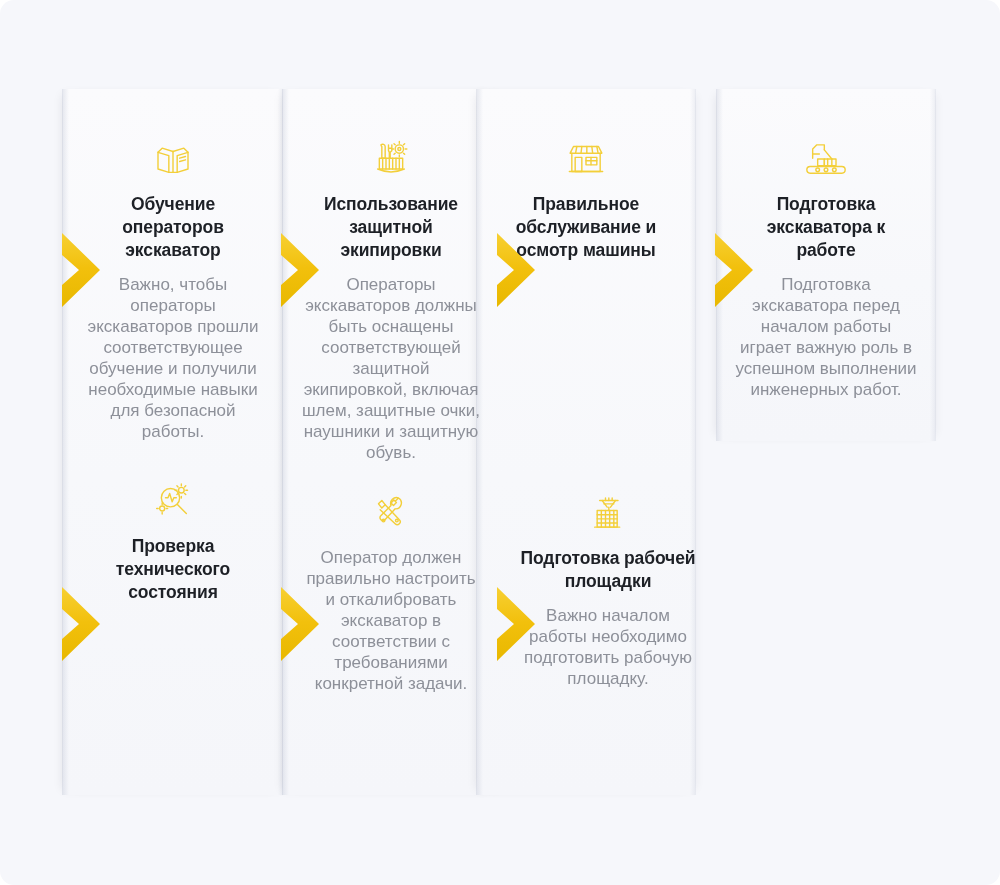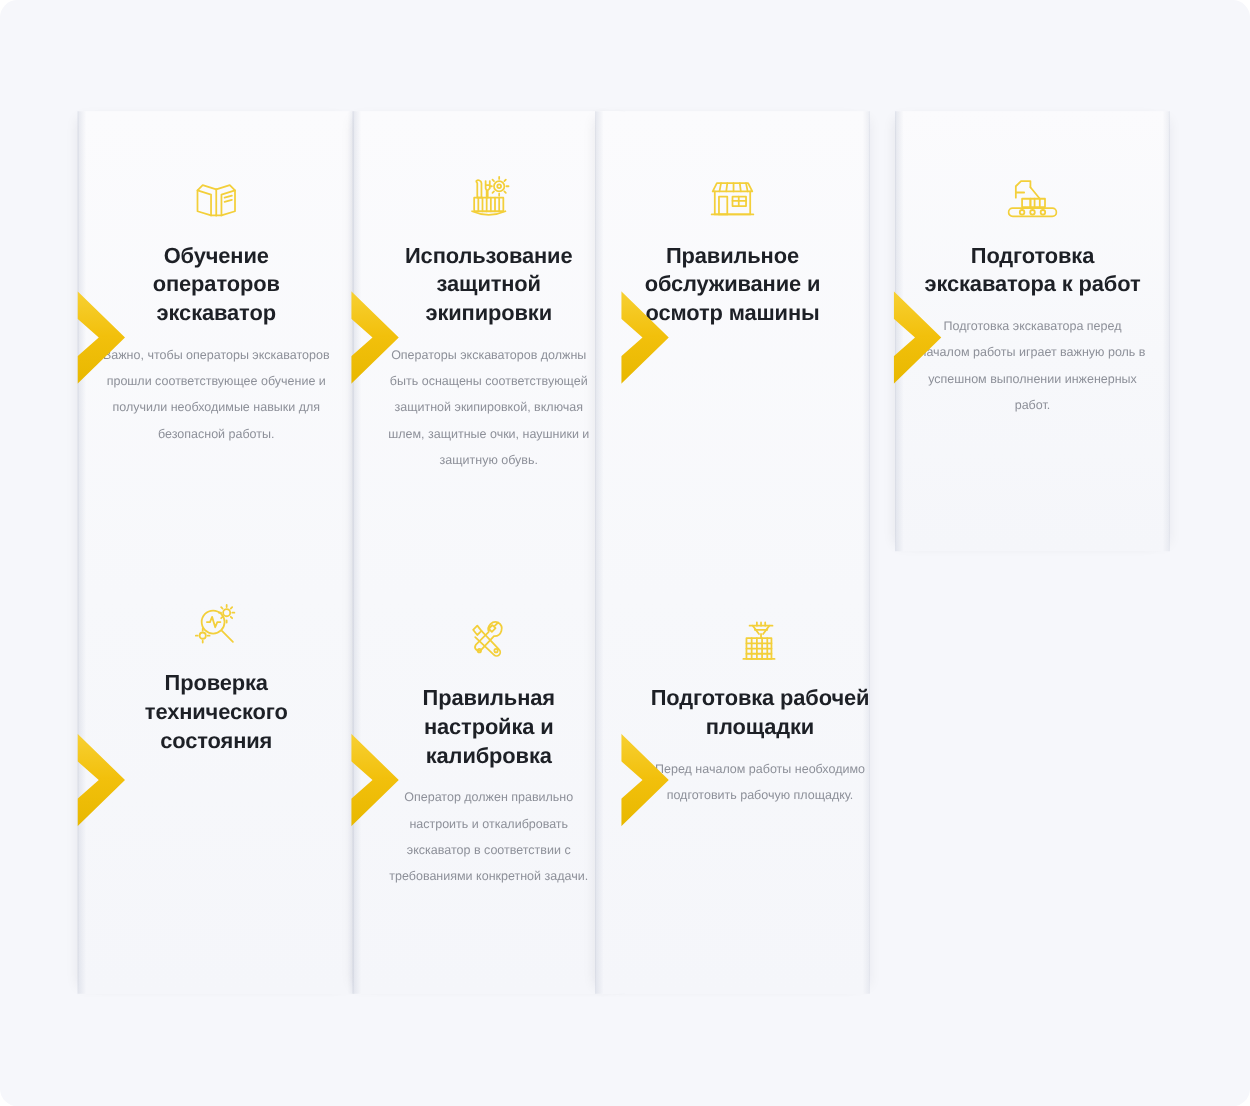--- a/index.html
+++ b/index.html
@@ -71,21 +71,21 @@
     font-size: 17.5px;
     line-height: 23px;
     font-weight: bold;
     color: #1d2026;
     letter-spacing: -0.1px;
     margin: 0 0 12px 0;
     padding: 0 6px;
   }
 
   .card-text {
-    font-size: 10px;
+    font-size: 17px;
     line-height: 21px;
     color: #8d9099;
     margin: 0;
     padding: 0 4px;
     position: relative;
     z-index: 3;
   }
 
   
   .chevron {
@@ -163,21 +163,21 @@
           <path d="M8 18 l8 0"></path>
           <path d="M22 24 l14 0 0 8 -14 0z"></path>
           <path d="M26 24 l0 8 M31 24 l0 8"></path>
           <path d="M14 24 l8 0 0 8 -8 0z"></path>
           <path d="M5 33 l38 0 a4 4 0 0 1 0 8 l-38 0 a4 4 0 0 1 0 -8z"></path>
           <circle cx="14" cy="37" r="2.2"></circle>
           <circle cx="24" cy="37" r="2.2"></circle>
           <circle cx="34" cy="37" r="2.2"></circle>
         </svg>
       </div>
-      <h3 class="card-title">Подготовка экскаватора к работ</h3>
+      <h3 class="card-title">Подготовка экскаватора к работе</h3>
       <p class="card-text">Подготовка экскаватора перед началом работы играет важную роль в успешном выполнении инженерных работ.</p>
     </div>
   </div>
 
   <div style="position:absolute; left:63px; top:431px; width:220px;">
     <div class="card-inner">
       <div class="icon-wrap">
         <svg width="40" height="40" viewBox="0 0 48 48" fill="none" stroke="#f3cf3a" stroke-width="1.7" stroke-linejoin="round" stroke-linecap="round">
           <circle cx="21" cy="20" r="11"></circle>
           <path d="M29 28 L40 39"></path>
@@ -196,42 +196,41 @@
     <div class="card-inner">
       <div class="icon-wrap">
         <svg width="40" height="40" viewBox="0 0 48 48" fill="none" stroke="#f3cf3a" stroke-width="1.7" stroke-linejoin="round" stroke-linecap="round">
           <path d="M33 6 l-4 4 1.5 1.5 -3.5 3.5 -3 -3 3.5 -3.5 1.5 1.5 4 -4 a7 7 0 0 0 -9 9 l-12.5 12.5 a3.6 3.6 0 0 0 5 5 L29 19 a7 7 0 0 0 4 -13z"></path>
           <path d="M13 9 l-4 4 4 5 4 -4z"></path>
           <path d="M17 14 l17 18 a3.5 3.5 0 0 1 -5 5 L11 20"></path>
           <circle cx="15" cy="33" r="1.6"></circle>
           <circle cx="31" cy="33" r="1.6"></circle>
         </svg>
       </div>
-      <h3 class="card-title">Правильная настройка и калибровка</h3>
       <p class="card-text">Оператор должен правильно настроить и откалибровать экскаватор в соответствии с требованиями конкретной задачи.</p>
     </div>
   </div>
 
   <div style="position:absolute; left:499px; top:443px; width:218px;">
     <div class="card-inner">
       <div class="icon-wrap">
         <svg width="40" height="40" viewBox="0 0 48 48" fill="none" stroke="#f3cf3a" stroke-width="1.7" stroke-linejoin="round" stroke-linecap="round">
           <path d="M14 9 l22 0"></path>
           <path d="M17 9 l6 8 M33 9 l-6 8"></path>
           <path d="M21 9 l0 -3 M25 9 l0 -3 M29 9 l0 -3"></path>
           <path d="M19 13 l12 0"></path>
           <path d="M25 17 l0 4"></path>
           <path d="M11 21 l24 0 0 20 -24 0z"></path>
           <path d="M11 26 l24 0 M11 31 l24 0 M11 36 l24 0"></path>
           <path d="M16 21 l0 20 M21 21 l0 20 M26 21 l0 20 M31 21 l0 20"></path>
           <path d="M8 41 l30 0"></path>
         </svg>
       </div>
       <h3 class="card-title">Подготовка рабочей площадки</h3>
-      <p class="card-text">Перед началом работы необходимо подготовить рабочую площадку.</p>
+      <p class="card-text">Важно началом работы необходимо подготовить рабочую площадку.</p>
     </div>
   </div>
 
   <div class="chevron" style="left:62px; top:231px;">
     <svg width="40" height="78" viewBox="0 0 40 78">
       <defs>
         <linearGradient id="cg1" x1="0" y1="0" x2="0" y2="1">
           <stop offset="0%" stop-color="#f7d033"></stop>
           <stop offset="48%" stop-color="#f2c00c"></stop>
           <stop offset="100%" stop-color="#e8b800"></stop>

